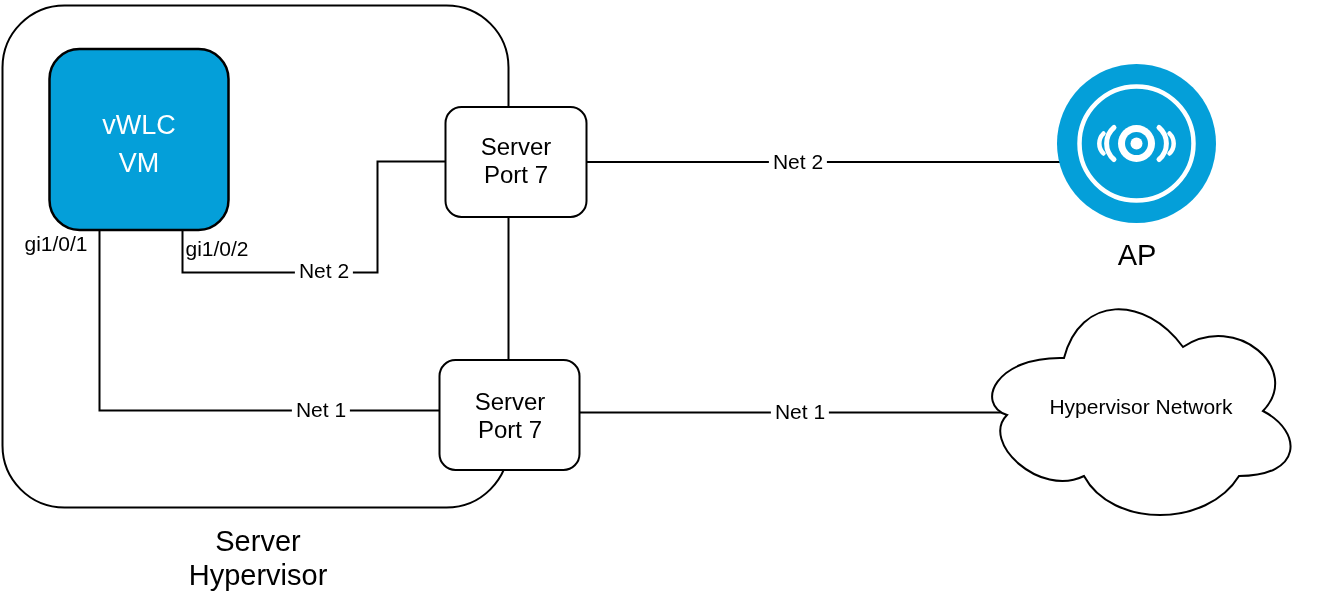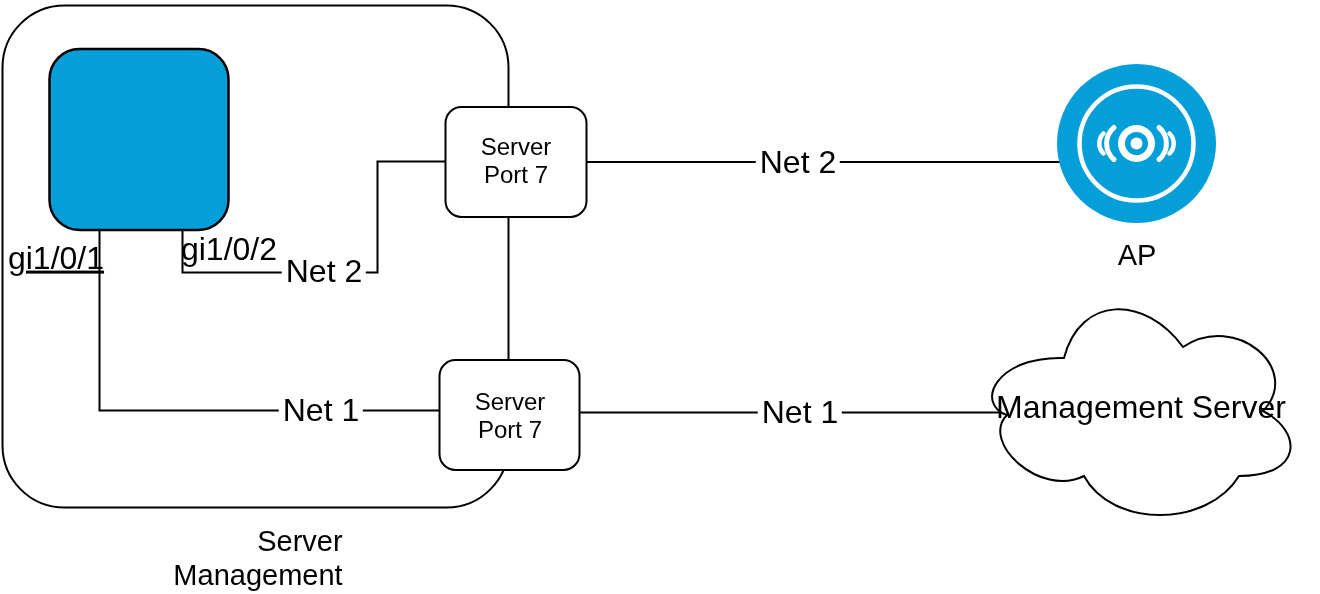--- a/index.html
+++ b/index.html
@@ -14,23 +14,23 @@
   .lbl{
     position:absolute;
     transform:translate(-50%,-50%);
     color:#000;
     text-align:center;
     white-space:nowrap;
     line-height:1.15;
   }
   .lbl.onblue{color:#fff;}
   .lbl.online{background:#ffffff;padding:0 4px;}
-  .f24{font-size:32px;}
+  .f24{font-size:21px;}
   .f27{font-size:27px;line-height:38px;}
-  .f29{font-size:29px;line-height:34px;text-align:right;}
+  .f29{font-size:29px;line-height:34px;}
   .port-lbl{font-size:24px;line-height:28px;}
 </style>
 </head>
 <body>
 
 <div class="canvas">
 
   <svg width="1320" height="594" viewBox="0 0 1320 594">
 
     <rect x="2.5" y="5.5" width="506" height="502" rx="62" ry="62" fill="#ffffff" stroke="#000000" stroke-width="2"></rect>
@@ -65,43 +65,47 @@
 
     <path d="M 1064,358
              C 995,356 975,404 1007,415
              C 980,442 1040,498 1084,476
              C 1112,528 1207,528 1239,476
              C 1303,476 1303,432 1263,411
              C 1303,369 1236,312 1183,347
              C 1145,295 1080,295 1064,358 Z" fill="#ffffff" stroke="#000000" stroke-width="2"></path>
   </svg>
 
+  <div class="lbl onblue f27" style="left:139px;top:144px;">
+    <div>vWLC</div>
+    <div>VM</div>
+  </div>
 
   <div class="lbl port-lbl" style="left:516px;top:161px;">
     <div>Server</div>
     <div>Port 7</div>
   </div>
 
   <div class="lbl port-lbl" style="left:510px;top:416px;">
     <div>Server</div>
     <div>Port 7</div>
   </div>
 
   <div class="lbl f29" style="left:258px;top:558px;">
     <div>Server</div>
-    <div>Management</div>
+    <div>Hypervisor</div>
   </div>
 
   <div class="lbl f29" style="left:1137px;top:255px;">AP</div>
 
-  <div class="lbl f24" style="left:1141px;top:407px;">Management Server</div>
+  <div class="lbl f24" style="left:1141px;top:407px;">Hypervisor Network</div>
 
-  <div class="lbl f24" style="left:56px;top:258px;text-decoration:underline;">gi1/0/1</div>
+  <div class="lbl f24" style="left:56px;top:244px;">gi1/0/1</div>
 
-  <div class="lbl f24" style="left:229px;top:249px;">gi1/0/2</div>
+  <div class="lbl f24" style="left:217px;top:249px;">gi1/0/2</div>
 
   <div class="lbl online f24" style="left:324px;top:271px;">Net 2</div>
 
   <div class="lbl online f24" style="left:321px;top:410px;">Net 1</div>
 
   <div class="lbl online f24" style="left:798px;top:162px;">Net 2</div>
 
   <div class="lbl online f24" style="left:800px;top:412px;">Net 1</div>
 
 </div>

